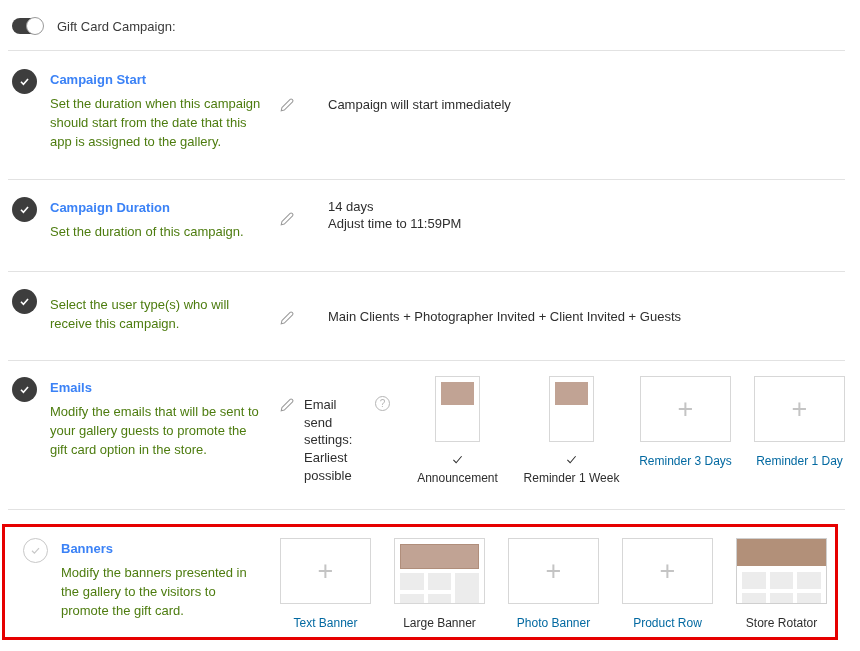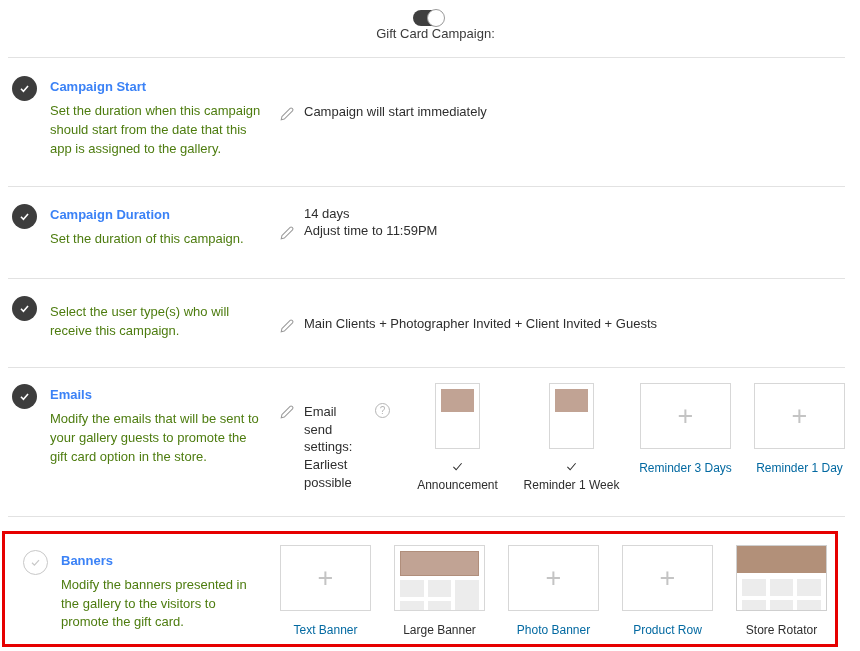--- a/index.html
+++ b/index.html
@@ -7,21 +7,21 @@
   body {
     width:860px; height:651px;
     font-family:"Liberation Sans", sans-serif;
     color:#2f2f2f;
     position:relative;
     overflow:hidden;
   }
   .page { padding:0 15px 0 8px; }
 
   
-  .toggle-row { display:flex; align-items:center; padding:10px 0 16px 4px;flex-direction:column; }
+  .toggle-row { display:flex; align-items:center; padding:18px 0 16px 4px; }
   .toggle { width:31px; height:16px; background:#3f3f3f; border-radius:9px; position:relative; cursor:pointer; flex-shrink:0; }
   .toggle .knob {
     position:absolute; top:-1px; left:14px;
     width:18px; height:18px; border-radius:50%;
     background:#fff; border:1px solid #9a9a9a;
   }
   .toggle-label { margin-left:14px; font-size:13px; color:#3a3a3a; }
 
   .divider { border-top:1px solid #e2e2e2; }
 
@@ -33,21 +33,21 @@
     background:#3d3d3d; flex-shrink:0;
     margin:1px 13px 0 4px;
     display:flex; align-items:center; justify-content:center;
   }
   .status-circle.pending { background:#fff; border:1px solid #c8c8c8; }
   .sec-text { flex:1; padding-right:14px; }
   .sec-title { font-size:13px; font-weight:bold; color:#3b82f6; padding-top:4px; }
   .sec-desc { font-size:13px; color:#4d7c0f; line-height:1.45; margin-top:8px; }
 
   .sec-main { flex:1; display:flex; align-items:flex-start; }
-  .value-row { display:flex; align-items:flex-end; }
+  .value-row { display:flex; align-items:center;gap:24px; }
   .pencil { flex-shrink:0; margin-right:9px; }
   .value-text { font-size:13px; color:#2e2e2e; line-height:1.35; }
 
   .s-start    { padding:17px 0 27px; }
   .s-start .sec-main    { margin-top:28px; }
   .s-duration { padding:16px 0 30px; }
   .s-duration .sec-main { margin-top:2px; }
   .s-duration .pencil   { margin-top:7px; }
   .s-recipients { padding:16px 0 26px; }
   .s-recipients .sec-main { margin-top:20px; }
@@ -96,21 +96,21 @@
     color:#b5b5b5; font-size:10px; display:flex; align-items:center; justify-content:center;
     margin-left:9px; flex-shrink:0; cursor:pointer;
   }
 
   
   .red-box {
     border:3px solid #e60000;
     margin:14px 7px 0 -6px;
     padding:10px 8px 7px 14px;
   }
-  .s-banners { padding:0;align-items:center; }
+  .s-banners { padding:0; }
   .s-banners .sec-left { width:258px; }
   .s-banners .slot-row { margin-top:1px; }
 
   svg { display:block; }
 </style>
 </head>
 <body>
 
 <div class="page">
 

